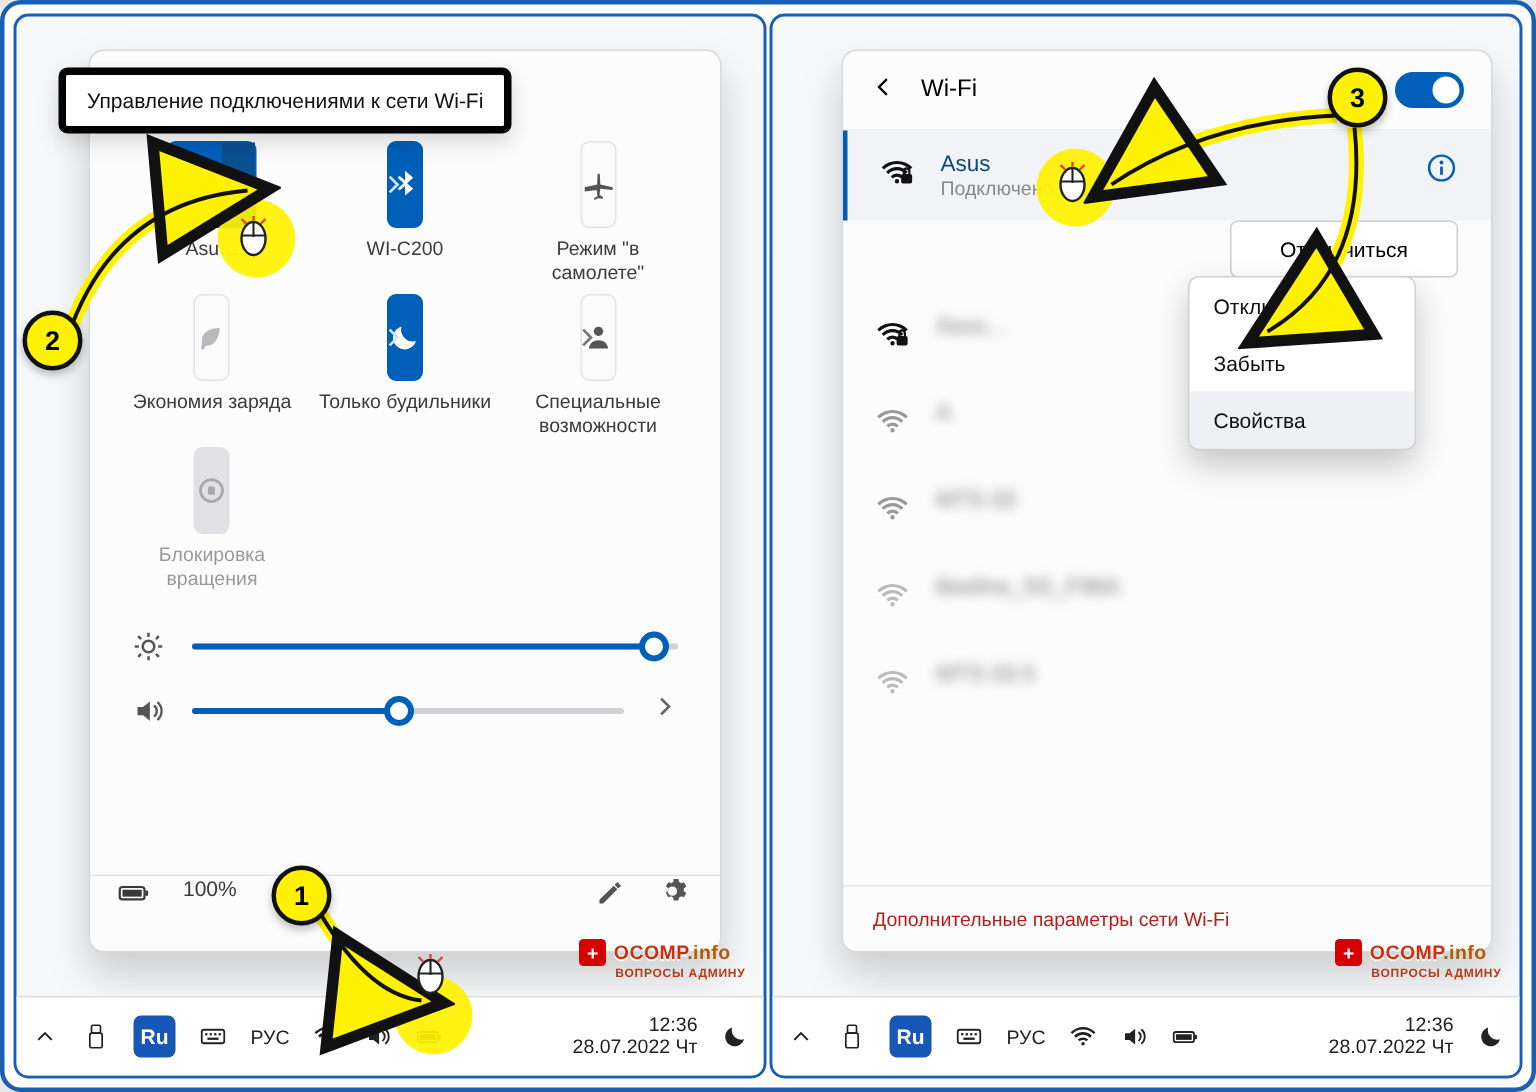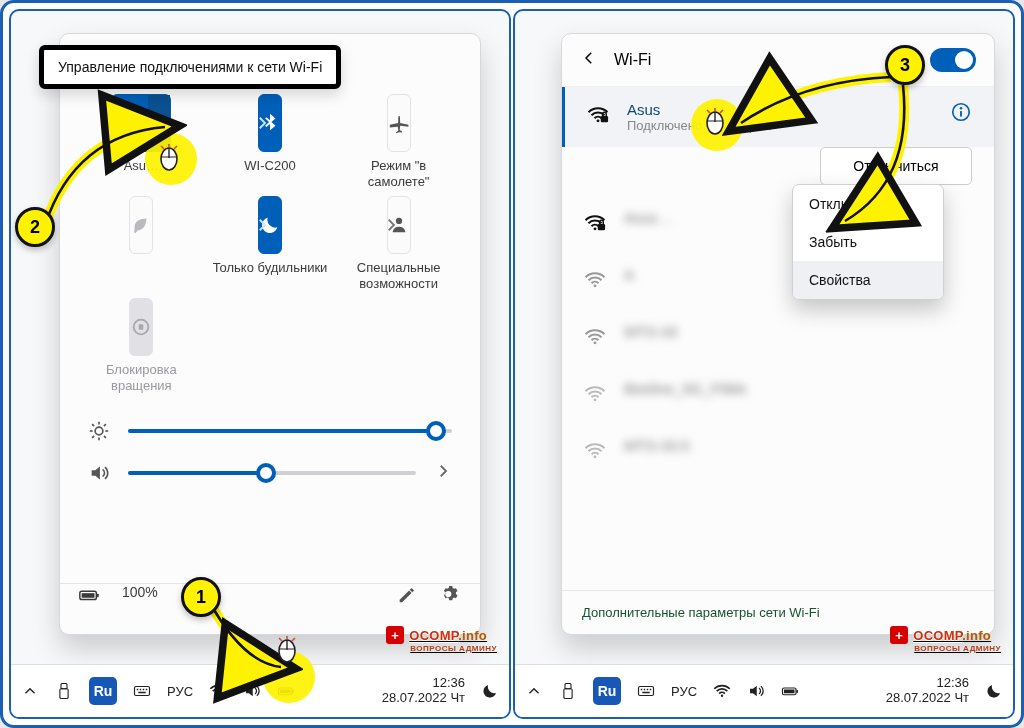--- a/index.html
+++ b/index.html
@@ -61,28 +61,28 @@
   .net .st{font-size:13px;color:#888;}
   .net .iico{margin-left:auto;color:#005fb8;}
   .discon-btn{margin:0 22px 10px 62px;width:150px;background:#fff;border:1px solid #ccc;border-radius:5px;padding:10px 0;text-align:center;font-size:14px;}
 
   .ctx{position:absolute;left:230px;top:150px;width:150px;background:#fff;border:1px solid #d0d0d3;border-radius:7px;box-shadow:0 10px 22px rgba(0,0,0,.22);overflow:hidden;z-index:4;}
   .ctx .mi{padding:11px 16px;font-size:14px;color:#111;}
   .ctx .mi.hl{background:#eef0f4;}
 
   .netlist .net .nm.blur{filter:blur(4px);color:#777;}
 
-  .wifi-foot{position:absolute;left:0;right:0;bottom:0;border-top:1px solid #e6e6ea;padding:14px 20px;font-size:13px;color:#14532d;}
+  .wifi-foot{position:absolute;left:0;right:0;bottom:0;border-top:1px solid #e6e6ea;padding:14px 20px;font-size:13px;color:#b91c1c;}
 
   
   .badge-num{position:absolute;width:34px;height:34px;border-radius:50%;background:#fff200;border:3px solid #111;display:flex;align-items:center;justify-content:center;font-weight:800;font-size:18px;z-index:20;box-shadow:0 3px 6px rgba(0,0,0,.25);}
   .hl-spot{position:absolute;width:52px;height:52px;border-radius:50%;background:#fff200;opacity:.92;z-index:3;}
   .mouse-ico{position:absolute;width:24px;height:32px;z-index:21;}
   svg.arrow{position:absolute;z-index:19;overflow:visible;}
-  .ocomp{position:absolute;right:12px;bottom:64px;font-size:13px;font-weight:700;letter-spacing:.3px;text-decoration:underline;}
+  .ocomp{position:absolute;right:12px;bottom:64px;font-size:13px;font-weight:700;letter-spacing:.3px;}
   .ocomp .plus{display:inline-flex;width:18px;height:18px;background:#d60000;color:#fff;align-items:center;justify-content:center;border-radius:3px;margin-right:5px;font-weight:900;}
   .ocomp .t1{color:#ce2f0b;text-shadow:0 1px 0 #fff,0 0 2px #fff;}
   .ocomp .t2{color:#b35b00;}
   .ocomp .sub{display:block;font-size:8px;color:#b63c18;font-weight:600;letter-spacing:.5px;margin-left:24px;}
 
   .ico-svg{width:22px;height:22px;}
   .ico-sm{width:18px;height:18px;}
 </style>
 </head>
 <body>
@@ -231,20 +231,21 @@
         </div>
       </div>
 
       <div class="tiles2">
         <div class="tilecol">
           <div class="tile" style="color:#b9b9be">
             <svg class="ico-svg" viewBox="0 0 24 24">
                 <use href="#i-leaf"></use>
               </svg>
           </div>
+          <div class="tile-label">Экономия заряда</div>
         </div>
         <div class="tilecol">
           <div class="tile active">
             <svg class="ico-svg" viewBox="0 0 24 24" style="color:#fff">
                 <use href="#i-moon"></use>
               </svg>
             <svg class="chev ico-sm" viewBox="0 0 24 24" style="color:#cfe5ff">
                 <use href="#i-chev"></use>
               </svg>
           </div>

